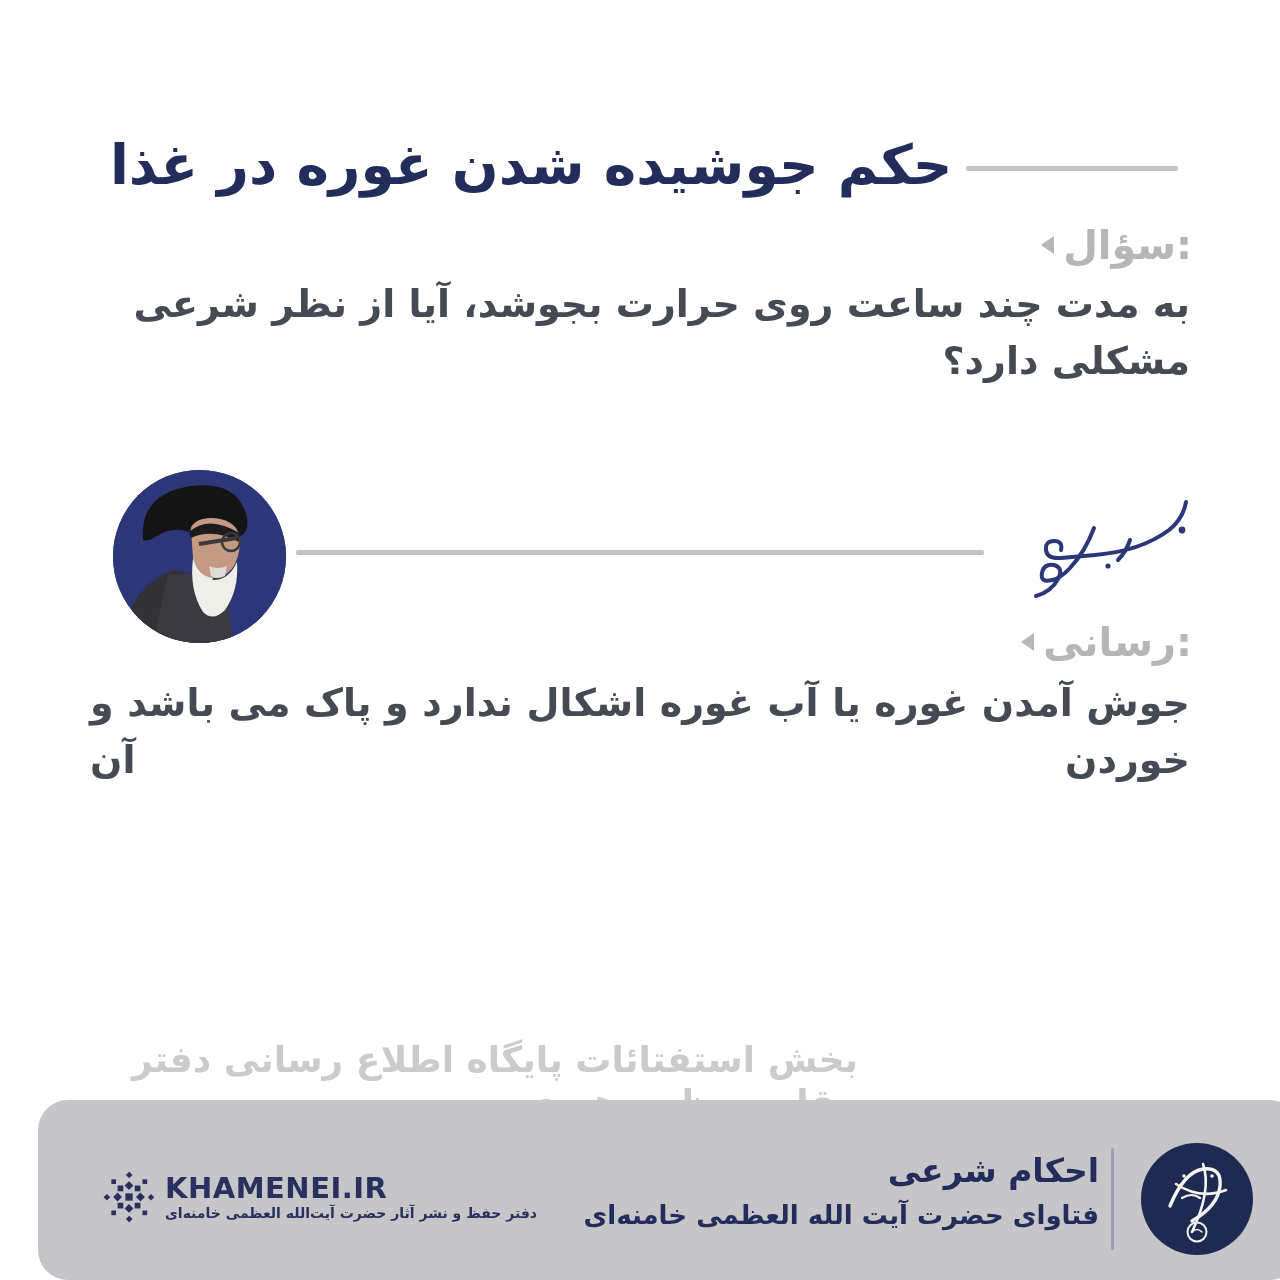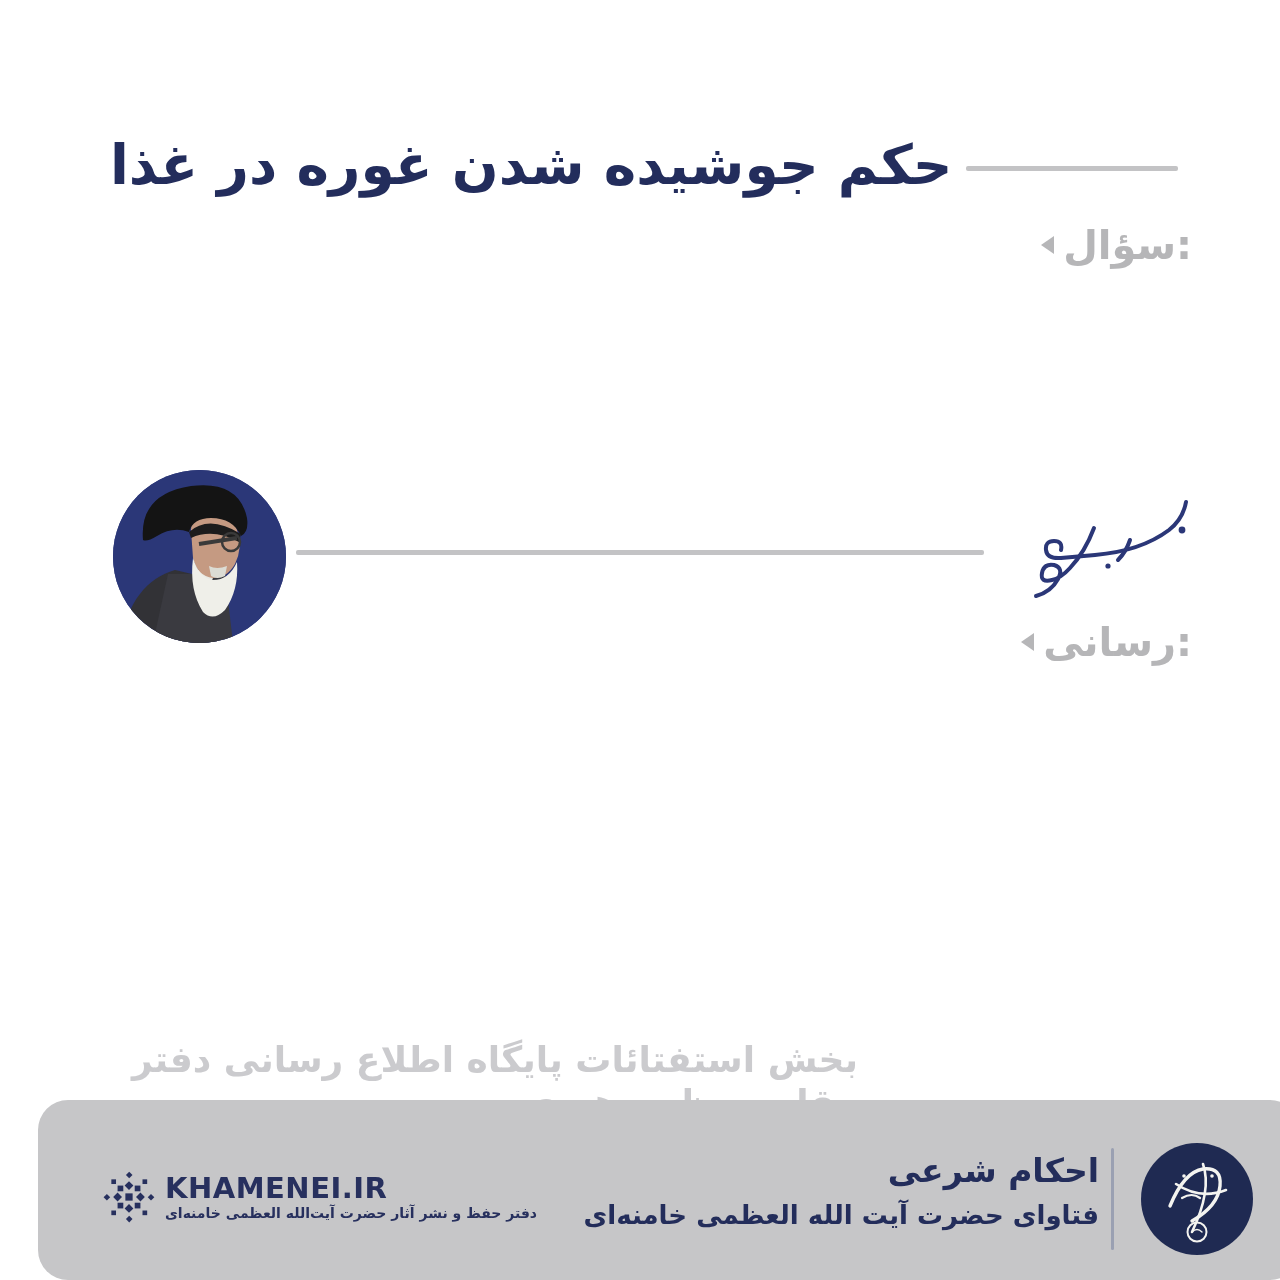--- a/index.html
+++ b/index.html
@@ -69,20 +69,21 @@
     <div class="page-title" dir="rtl">حکم جوشیده شدن غوره در غذا</div>
     <div class="title-rule"></div>
   </div>
 
   <div class="sec-label q-label">
     <span class="tri"></span>
     <span class="lbl">سؤال:</span>
   </div>
 
   <div class="body-text q-text">
+    <div class="line-right">به مدت چند ساعت روی حرارت بجوشد، آیا از نظر شرعی مشکلی دارد؟</div>
   </div>
 
   <div class="portrait">
     <svg width="173" height="173" viewBox="0 0 173 173">
       <rect x="0" y="0" width="173" height="173" fill="#2b3778"></rect>
 
       <path d="M8,173 C14,132 34,108 62,100 L96,108 L104,173 Z" fill="#323236"></path>
       <path d="M55,104 L40,173 L120,173 L112,104 Z" fill="#3a3a40"></path>
 
       <path d="M84,100 L93,126 L103,100 Z" fill="#e9e9e3"></path>
@@ -113,20 +114,21 @@
       <circle cx="118" cy="78" r="2.6" fill="#2b3778"></circle>
     </svg>
   </div>
 
   <div class="sec-label a-label">
     <span class="tri"></span>
     <span class="lbl">رسانی:</span>
   </div>
 
   <div class="body-text a-text">
+    <div class="line-stretch">جوش آمدن غوره یا آب غوره اشکال ندارد و پاک می باشد و خوردن آن</div>
   </div>
 
   <div class="credit">بخش استفتائات پایگاه اطلاع رسانی دفتر مقام معظم رهبری</div>
 
   <div class="footer-bar">
 
     <div class="brand">
       <svg class="brand-icon" viewBox="0 0 52 52">
         <g fill="#27305e">
           <rect x="22.5" y="22.5" width="7" height="7"></rect>

